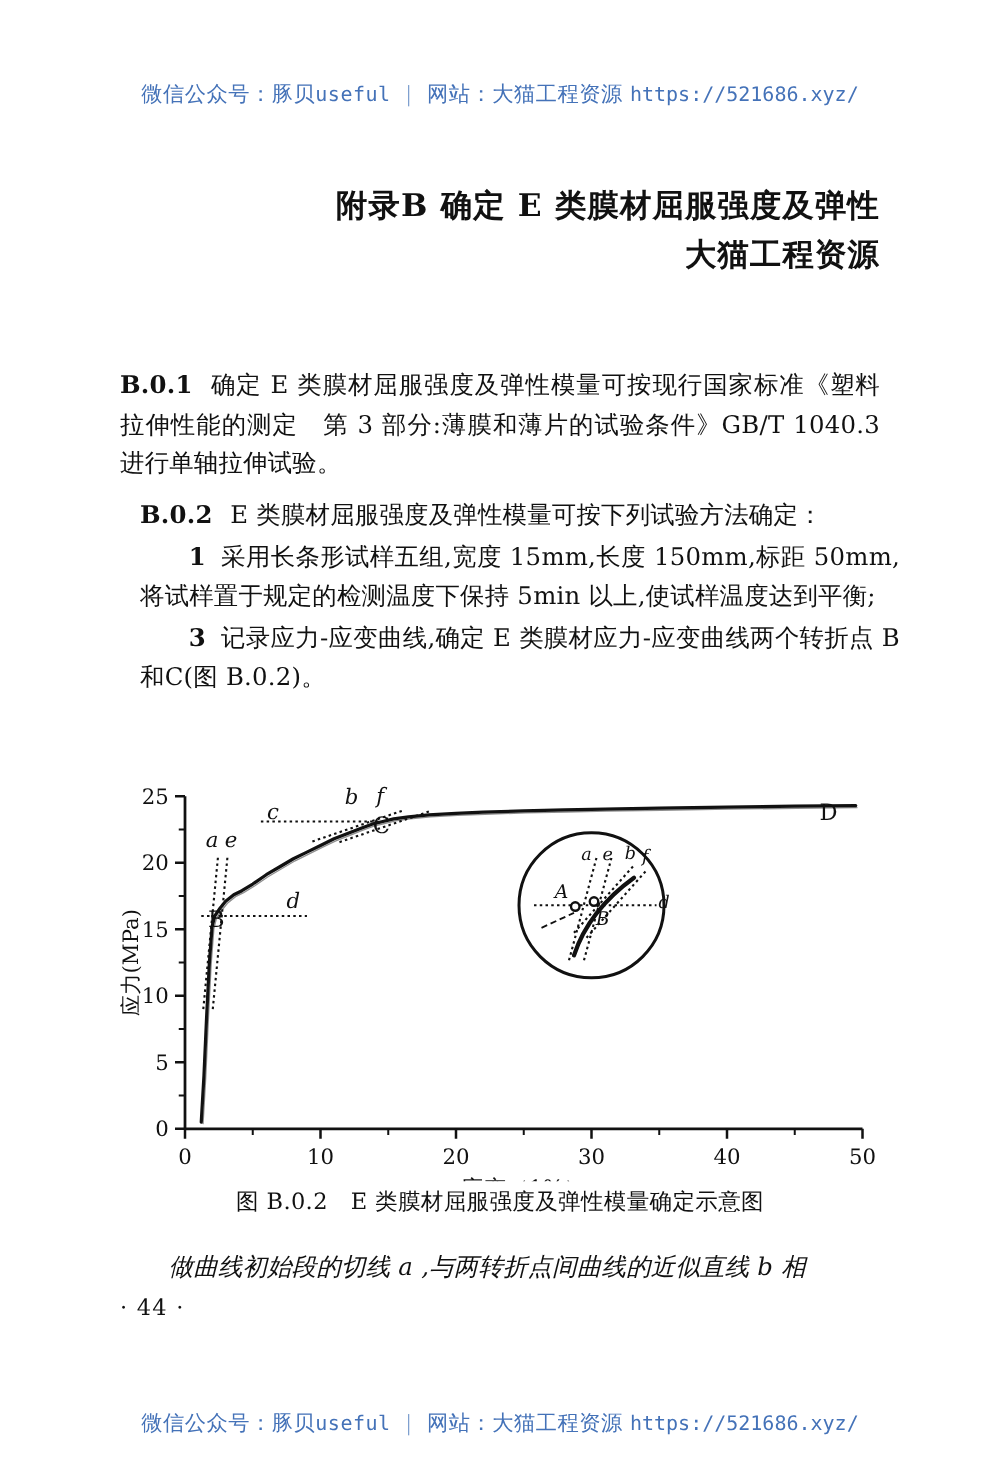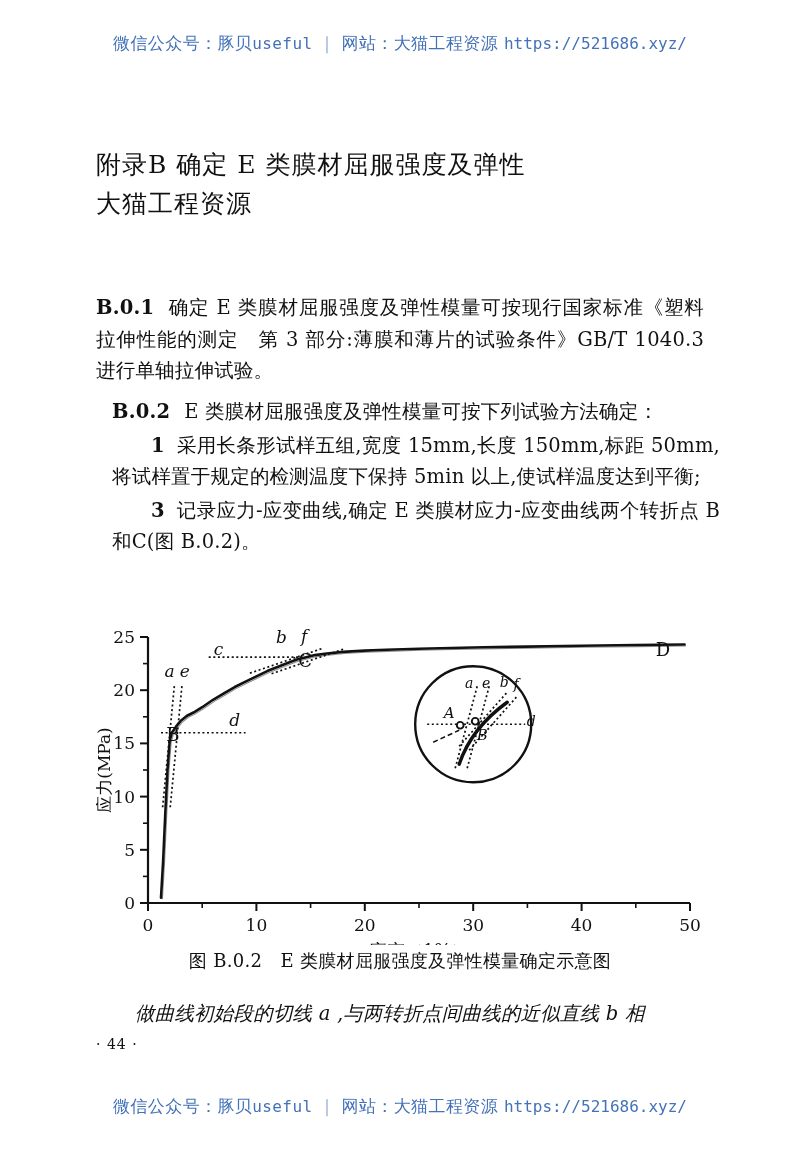--- a/index.html
+++ b/index.html
@@ -20,42 +20,43 @@
   .watermark {
     position: absolute;
     left: 0;
     width: 800px;
     text-align: center;
     color: #4472b8;
     font-family: "DejaVu Sans", "Liberation Sans", sans-serif;
     font-size: 17px;
     letter-spacing: 0.4px;
     white-space: nowrap;
+    margin-top: 32px;
   }
   .watermark .wm-sep {
     display: inline-block;
     padding: 0 6px;
     color: #7fa0cf;
   }
   .watermark .wm-url {
     font-family: "DejaVu Sans Mono", "Liberation Mono", monospace;
     font-size: 16px;
     letter-spacing: 0px;
   }
   .watermark .wm-ascii {
     font-family: "DejaVu Sans Mono", "Liberation Mono", monospace;
     font-size: 16px;
   }
   #watermark-top { top: 32px; }
   #watermark-bottom { top: 1095px; }
 
   .title {
-    text-align: left;
+    text-align: right;
     font-size: 25px;
-    font-weight: normal;
+    font-weight: bold;
     letter-spacing: 1px;
     line-height: 1.55;
     font-family: "DejaVu Serif", "Liberation Serif", serif;
   }
   #doc-title { position: absolute; top: 146px; left: 96px; width: 608px; }
   .title-line2 { display: block; }
 
   p.body-text {
     font-size: 19.5px;
     line-height: 1.62;
@@ -104,21 +105,21 @@
     left: 96px;
     width: 608px;
     font-style: italic;
   }
 
   #page-number {
     position: absolute;
     top: 1036px;
     left: 96px;
     width: 608px;
-    font-size: 14px;
+    font-size: 18px;
     letter-spacing: 1px;
   }
 </style>
 </head>
 <body>
 
 <div class="watermark" id="watermark-top">
   <span>微信公众号：</span><span>豚贝</span><span class="wm-ascii">useful</span><span class="wm-sep">｜</span><span>网站：</span><span>大猫工程资源</span>&nbsp;<span class="wm-url">https://521686.xyz/</span>
 </div>
 

